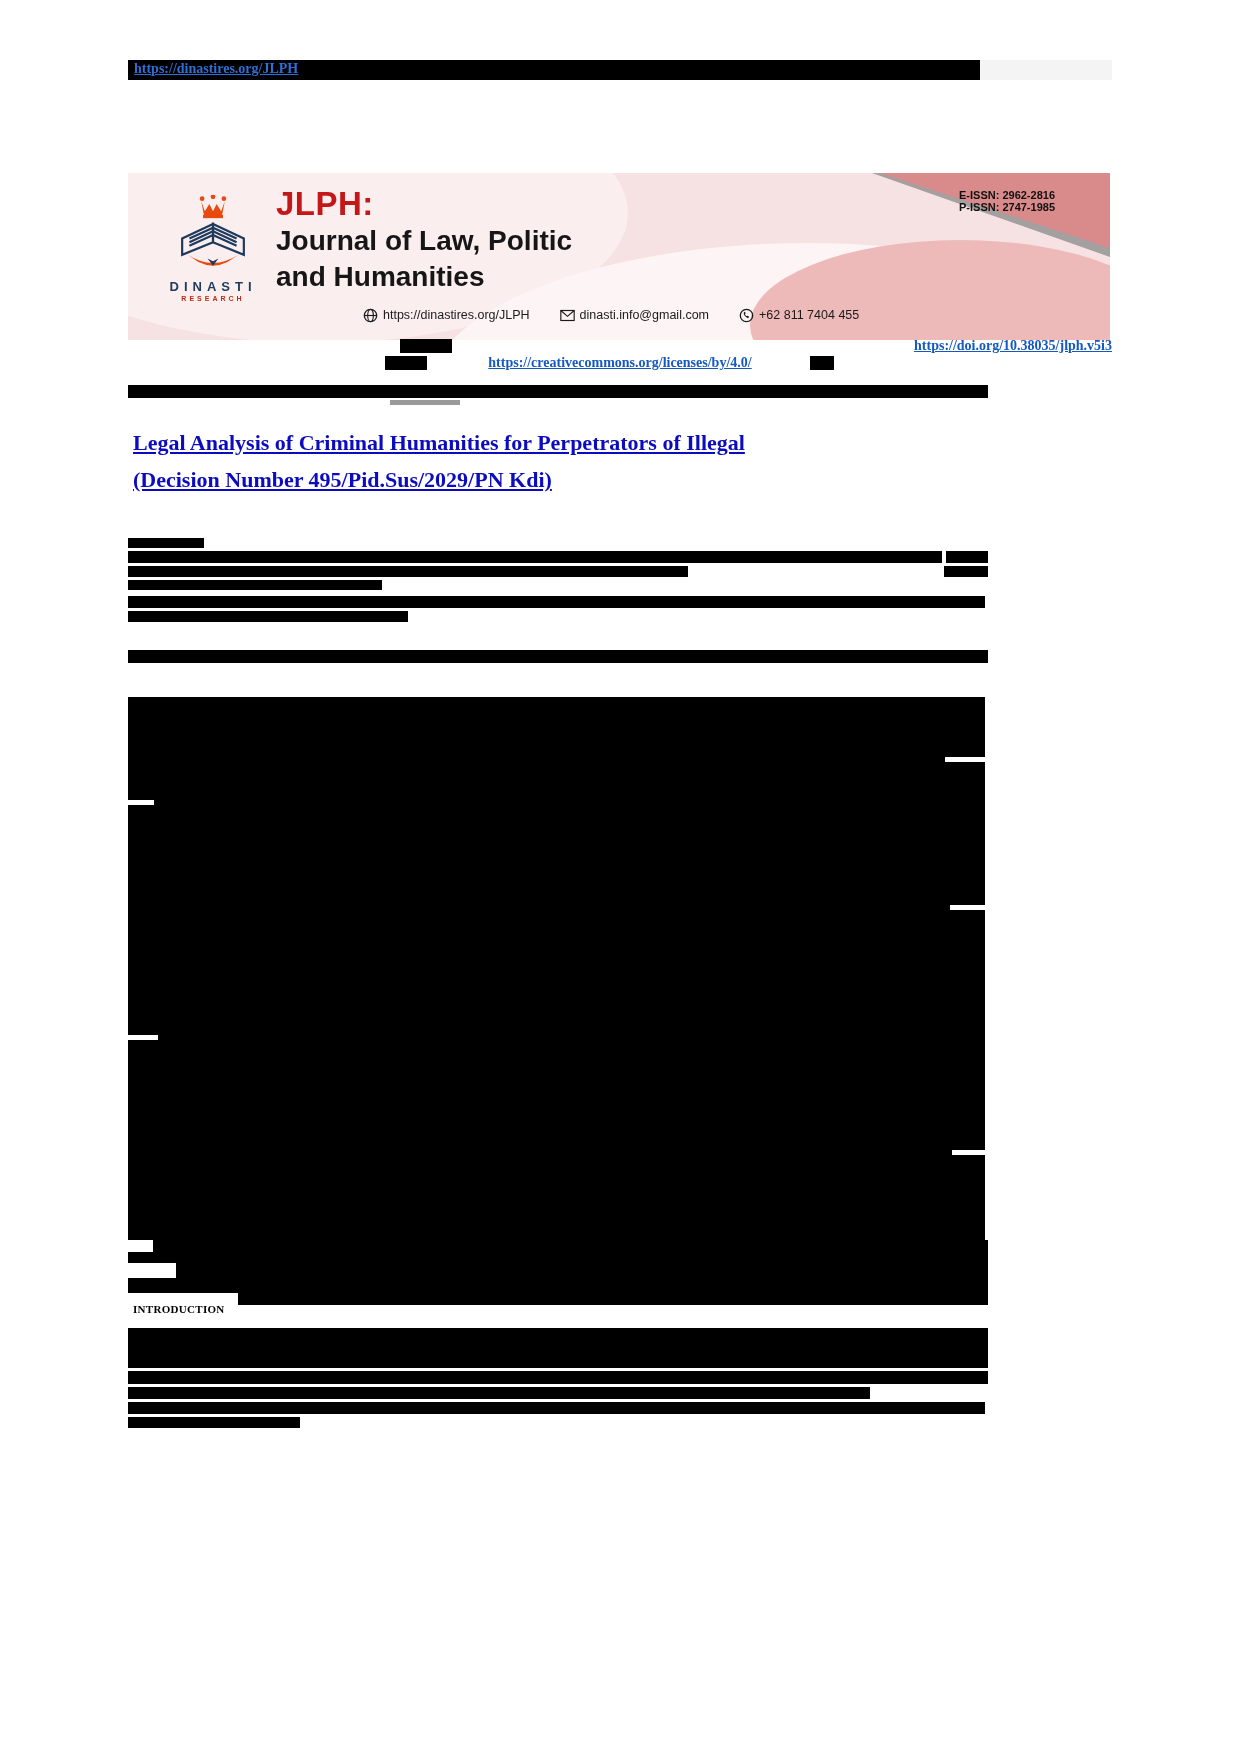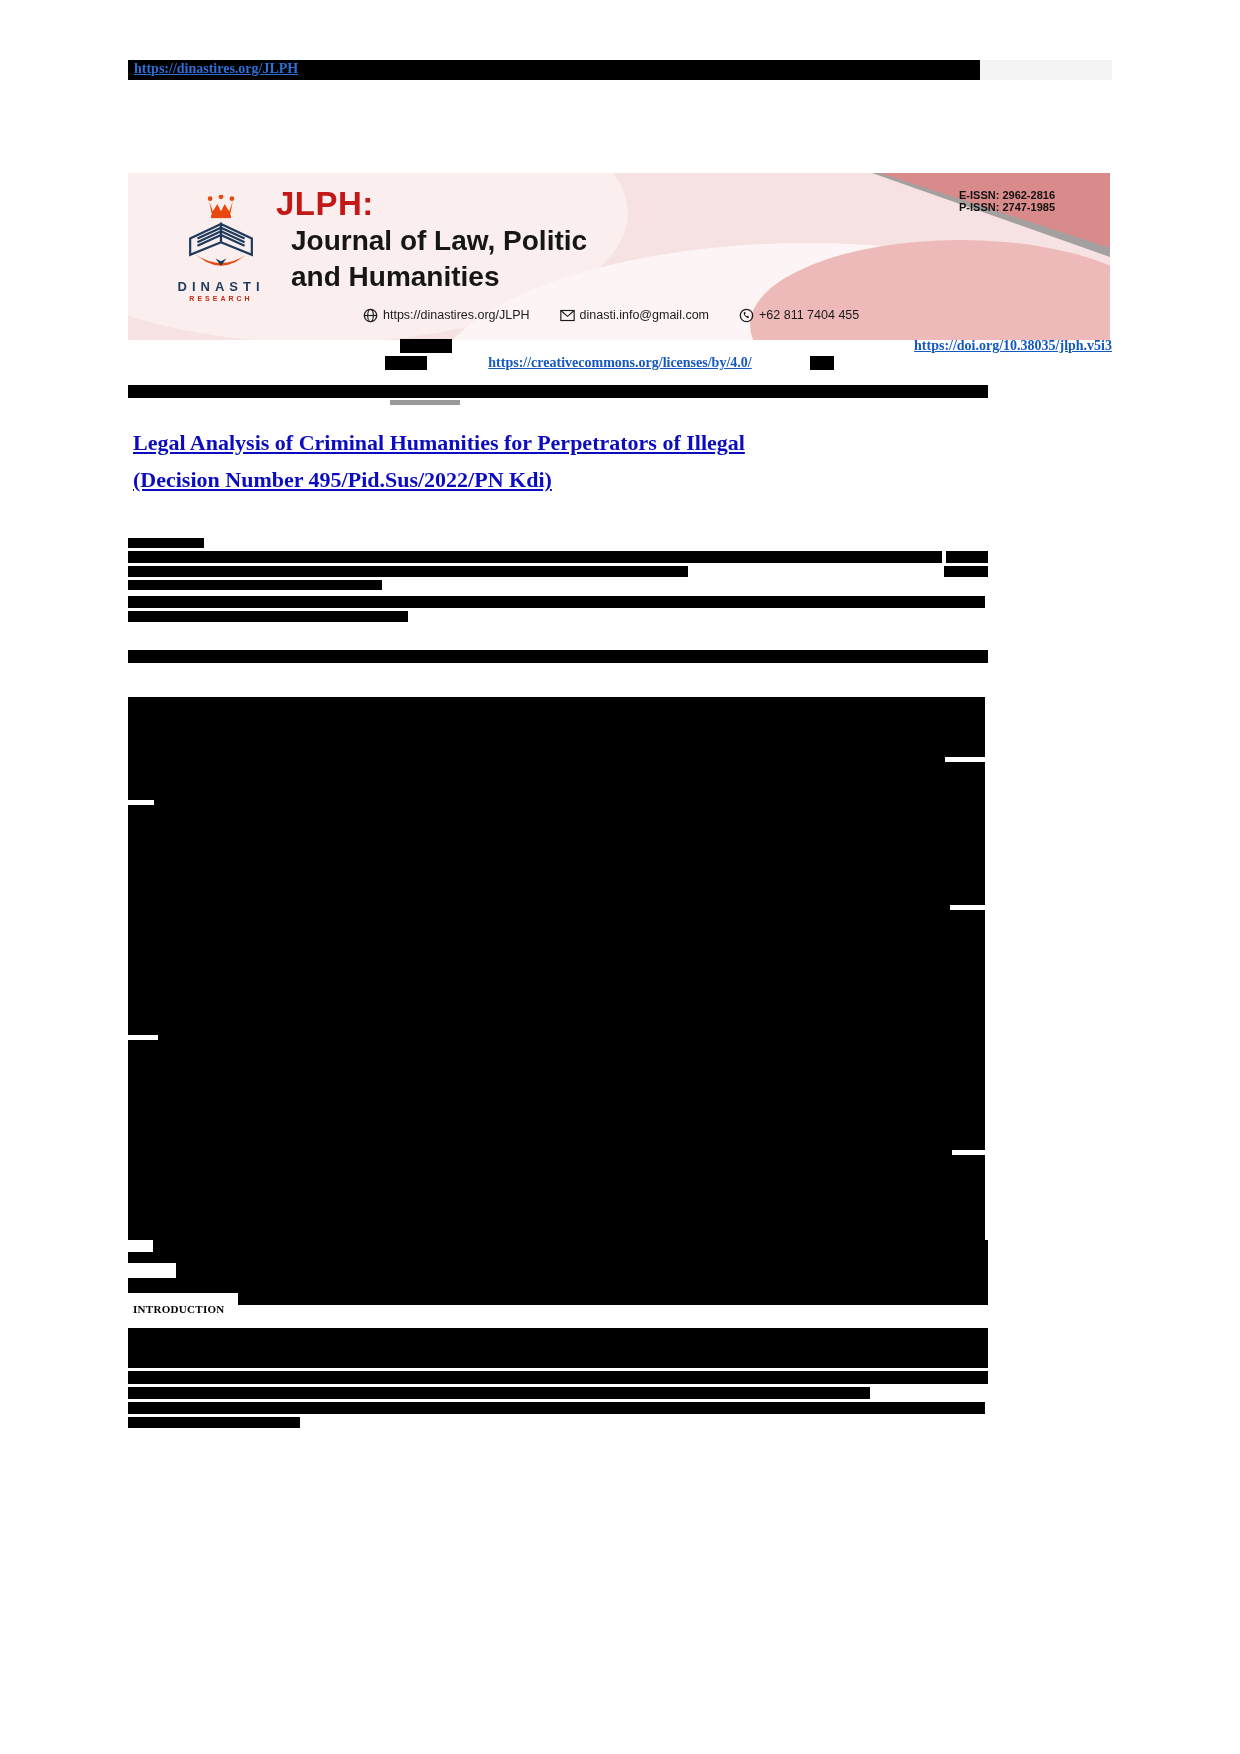--- a/index.html
+++ b/index.html
@@ -21,28 +21,28 @@
           background:#fdf5f5;border-radius:50% 50% 0 0;}
   .banner .wave3{position:absolute;right:-60px;bottom:-70px;width:420px;height:170px;
           background:#eeb9b9;border-radius:50%;}
   .ribbon-shadow{position:absolute;top:0;right:0;width:238px;height:84px;
           background:#a5a0a0;clip-path:polygon(0 0,100% 0,100% 100%);}
   .ribbon{position:absolute;top:0;right:0;width:230px;height:75px;
           background:#d98a8a;clip-path:polygon(0 0,100% 0,100% 100%);}
   .issn{position:absolute;top:16px;right:55px;text-align:center;color:#111;
         font-size:11px;font-weight:bold;line-height:12px;letter-spacing:0;}
 
-  .logo{position:absolute;left:38px;top:22px;width:110px;height:112px;text-align:center;}
+  .logo{position:absolute;left:30px;top:22px;width:110px;height:112px;text-align:center;}
   .logo .dinasti{margin-top:2px;font-size:13px;font-weight:bold;color:#1e3a5c;letter-spacing:5px;}
   .logo .research{font-size:7px;font-weight:bold;color:#c22a12;letter-spacing:3px;margin-top:1px;}
 
   .jname{position:absolute;left:148px;top:12px;color:#151515;}
   .jabbr{font-size:33px;font-weight:bold;color:#c41818;letter-spacing:.5px;
          font-family:"Liberation Sans",sans-serif;}
-  .jline{font-size:28px;font-weight:bold;color:#161616;line-height:36px;margin-left:15px;}
+  .jline{font-size:28px;font-weight:bold;color:#161616;line-height:36px;}
 
   .contact{position:absolute;left:235px;top:130px;width:700px;height:24px;
            font-size:12.5px;color:#1b1b1b;display:flex;align-items:center;gap:8px;}
   .contact .item{display:flex;align-items:center;gap:5px;white-space:nowrap;}
   .contact .sp{width:14px;}
   .cicon{width:15px;height:15px;display:inline-block;}
 
   
   .doiline{position:absolute;left:128px;width:984px;text-align:center;
            font-size:14px;font-weight:bold;}
@@ -146,21 +146,21 @@
 
   <div class="doiline" style="top:338px;text-align:right;">
     <a href="#">https://doi.org/10.38035/jlph.v5i3</a>
   </div>
   <div class="doiline" style="top:355px;">
     <a href="#">https://creativecommons.org/licenses/by/4.0/</a>
   </div>
 
   <div class="title">
     <div><span class="tline">Legal Analysis of Criminal Humanities for Perpetrators of Illegal</span></div>
-    <div><span class="tline">(Decision Number 495/Pid.Sus/2022/PN Kdi)</span></div>
+    <div><span class="tline">(Decision Number 495/Pid.Sus/2029/PN Kdi)</span></div>
   </div>
 
   <div class="secheading">INTRODUCTION</div>
 
   <div id="redactions">
       <div class="red b" style="left: 400px; top: 339px; width: 52px; height: 14px;"></div>
       <div class="red b" style="left: 385px; top: 356px; width: 42px; height: 14px;"></div>
       <div class="red b" style="left: 810px; top: 356px; width: 24px; height: 14px;"></div>
       <div class="red b" style="left: 128px; top: 385px; width: 860px; height: 13px;"></div>
       <div class="red gray2" style="left: 390px; top: 400px; width: 70px; height: 5px;"></div>

